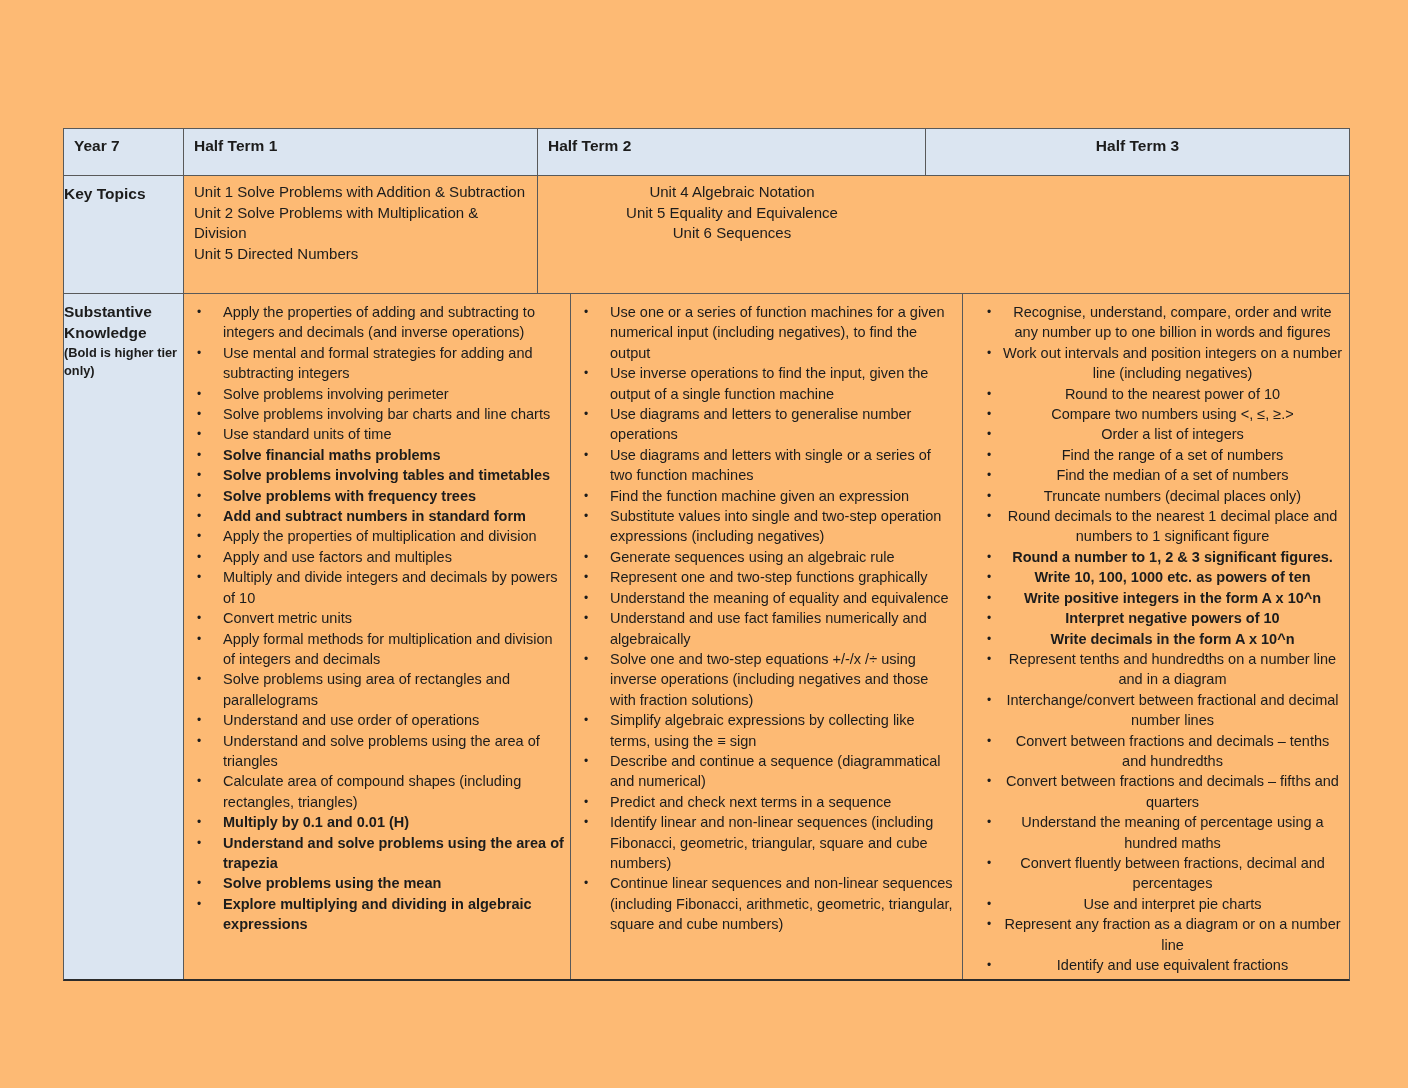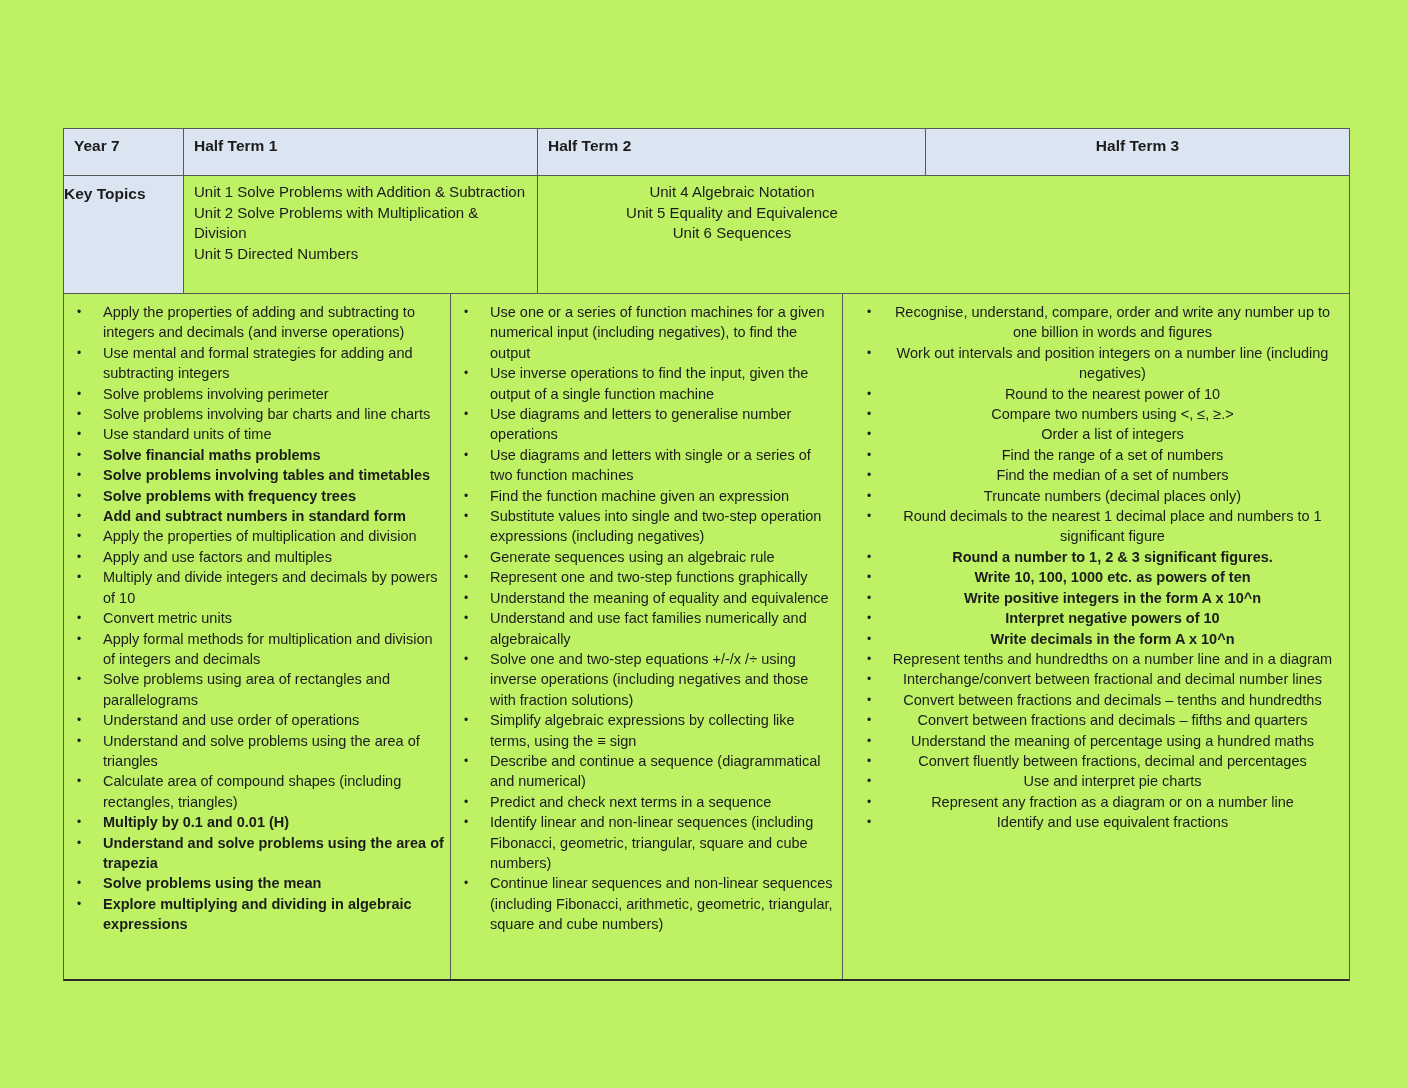--- a/index.html
+++ b/index.html
@@ -6,21 +6,21 @@
     --header-fill:#dbe5f1;
     --border:#595959;
     --border-dark:#2b2b2b;
     --text:#1c1c1c;
   }
   *{margin:0;padding:0;box-sizing:border-box;}
   html,body{background:#e9e9e9;}
   .canvas{
     position:relative;
     width:1408px;height:1088px;
-    background:#bef264;
+    background:#fdba74;
     font-family:"Liberation Sans","DejaVu Sans",sans-serif;
     color:var(--text);
     overflow:hidden;
   }
   .curriculum-table{
     position:absolute;
     left:63px;top:128px;
     width:1287px;
     border:1px solid var(--border);
     border-bottom:2px solid var(--border-dark);
@@ -131,20 +131,24 @@
               <span class="li-text">Unit 5 Equality and Equivalence</span>
             </li>
             <li class="li">
               <span class="li-text">Unit 6 Sequences</span>
             </li>
           </ul>
       </div>
     </div>
 
     <div class="trow row-substantive">
+      <div class="cell c0 fill-blue label-cell">
+        <div>Substantive Knowledge</div>
+        <div class="label-sub">(Bold is higher tier only)</div>
+      </div>
       <div class="cell c1">
         <ul class="bullet-list">
             <li class="li">
               <span class="bullet">•</span>
               <span class="li-text">Apply the properties of adding and subtracting to integers and decimals (and inverse operations)</span>
             </li>
             <li class="li">
               <span class="bullet">•</span>
               <span class="li-text">Use mental and formal strategies for adding and subtracting integers</span>
             </li>

